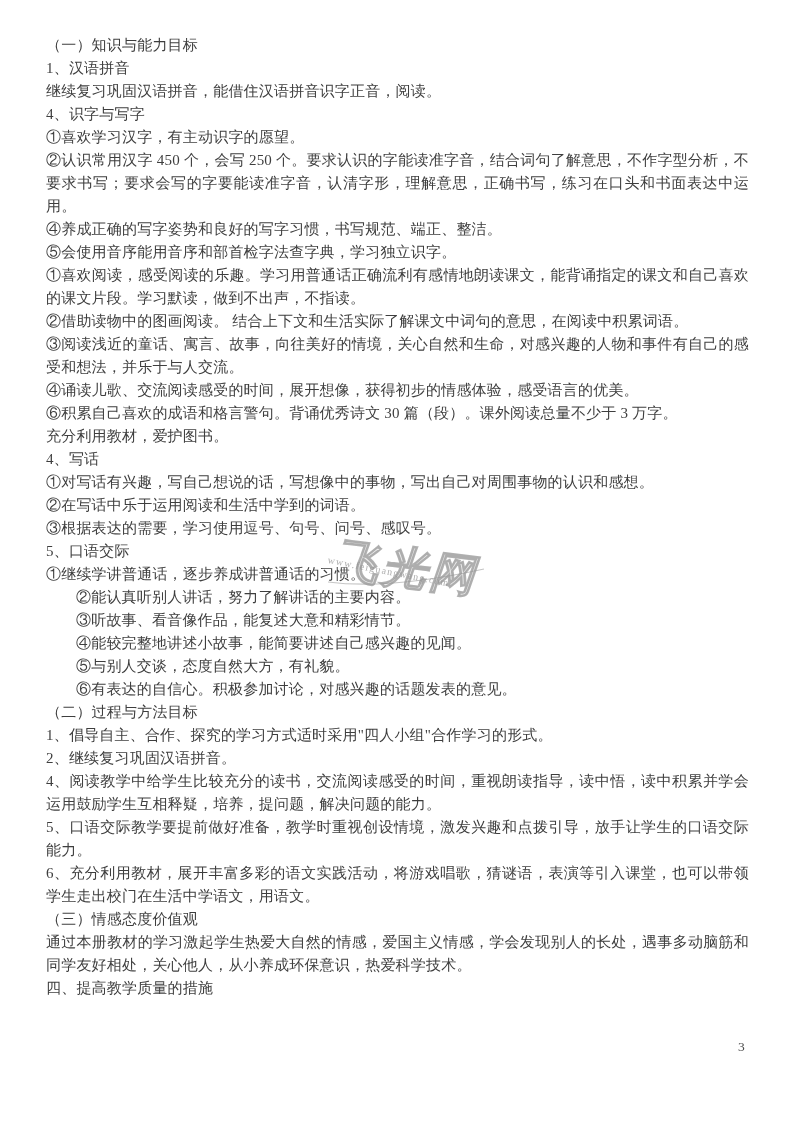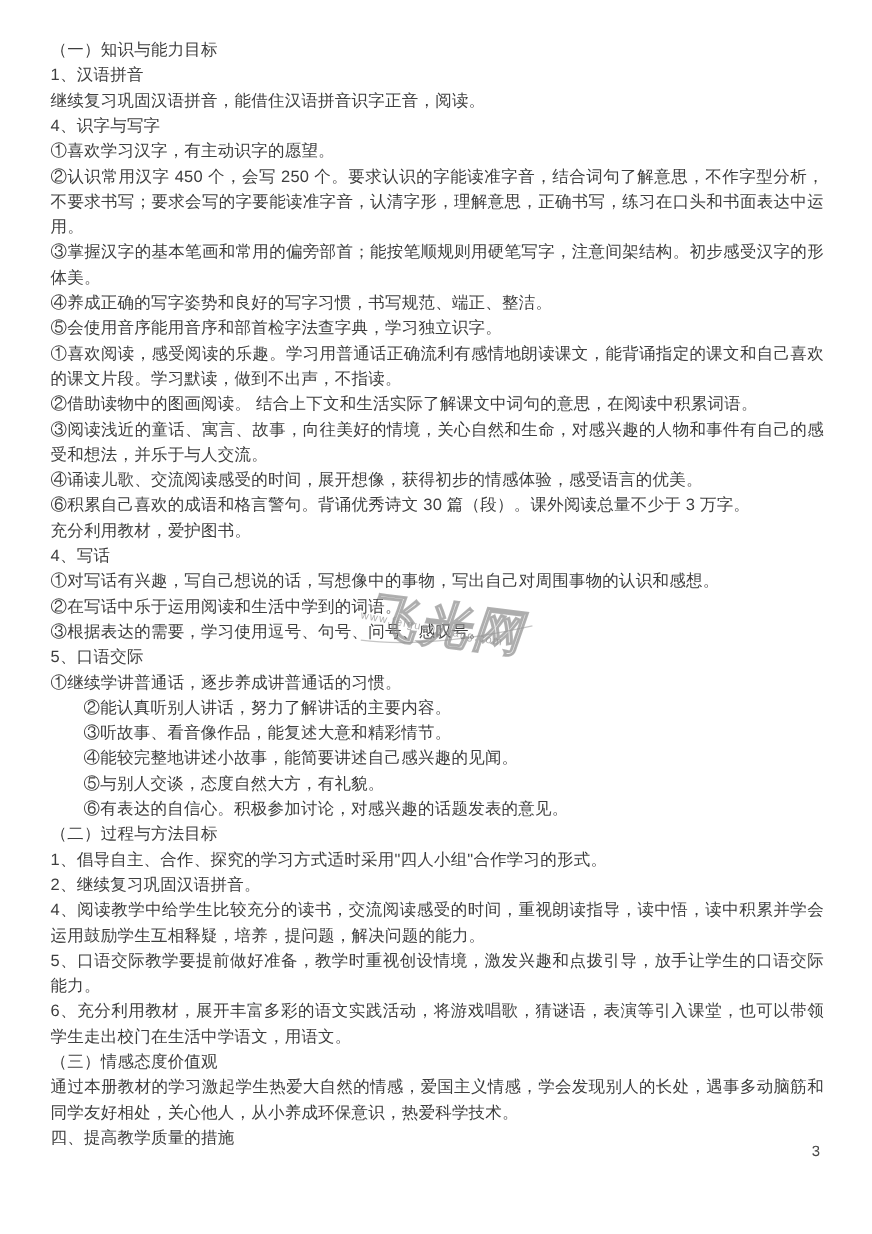--- a/index.html
+++ b/index.html
@@ -6,21 +6,21 @@
     margin: 0;
     padding: 0;
     background: #ffffff;
   }
   .page {
     position: relative;
     width: 793px;
     height: 1122px;
     background: #ffffff;
     overflow: hidden;
-    font-family: Liberation Sans, sans-serif;
+    font-family: Liberation Serif, serif;
   }
   .content {
     position: absolute;
     left: 46px;
     top: 34px;
     width: 703px;
     color: #3e3e3e;
     font-size: 15px;
     line-height: 23px;
     text-align: justify;
@@ -85,21 +85,20 @@
 
 <div class="page">
 
   <div class="content">
       <div class="para">（一）知识与能力目标</div>
       <div class="para">1、汉语拼音</div>
       <div class="para">继续复习巩固汉语拼音，能借住汉语拼音识字正音，阅读。</div>
       <div class="para">4、识字与写字</div>
       <div class="para">①喜欢学习汉字，有主动识字的愿望。</div>
       <div class="para">②认识常用汉字 450 个，会写 250 个。要求认识的字能读准字音，结合词句了解意思，不作字型分析，不要求书写；要求会写的字要能读准字音，认清字形，理解意思，正确书写，练习在口头和书面表达中运用。</div>
-      <div class="para">③掌握汉字的基本笔画和常用的偏旁部首；能按笔顺规则用硬笔写字，注意间架结构。初步感受汉字的形体美。</div>
       <div class="para">④养成正确的写字姿势和良好的写字习惯，书写规范、端正、整洁。</div>
       <div class="para">⑤会使用音序能用音序和部首检字法查字典，学习独立识字。</div>
       <div class="para">①喜欢阅读，感受阅读的乐趣。学习用普通话正确流利有感情地朗读课文，能背诵指定的课文和自己喜欢的课文片段。学习默读，做到不出声，不指读。</div>
       <div class="para">②借助读物中的图画阅读。 结合上下文和生活实际了解课文中词句的意思，在阅读中积累词语。</div>
       <div class="para">③阅读浅近的童话、寓言、故事，向往美好的情境，关心自然和生命，对感兴趣的人物和事件有自己的感受和想法，并乐于与人交流。</div>
       <div class="para">④诵读儿歌、交流阅读感受的时间，展开想像，获得初步的情感体验，感受语言的优美。</div>
       <div class="para">⑥积累自己喜欢的成语和格言警句。背诵优秀诗文 30 篇（段）。课外阅读总量不少于 3 万字。</div>
       <div class="para">充分利用教材，爱护图书。</div>
       <div class="para">4、写话</div>
       <div class="para">①对写话有兴趣，写自己想说的话，写想像中的事物，写出自己对周围事物的认识和感想。</div>

